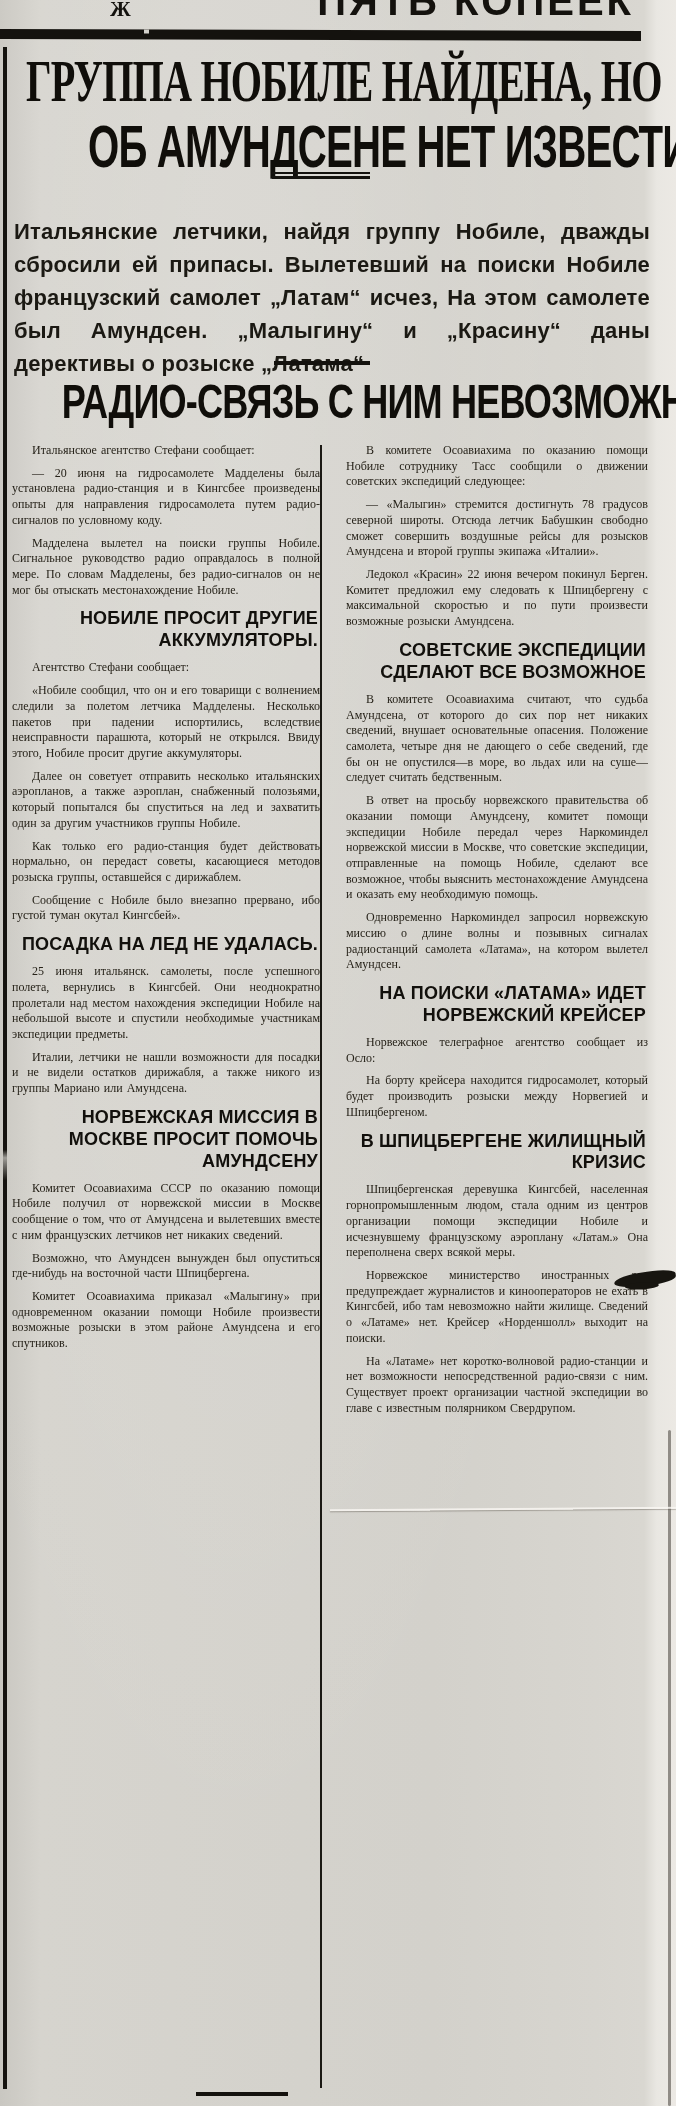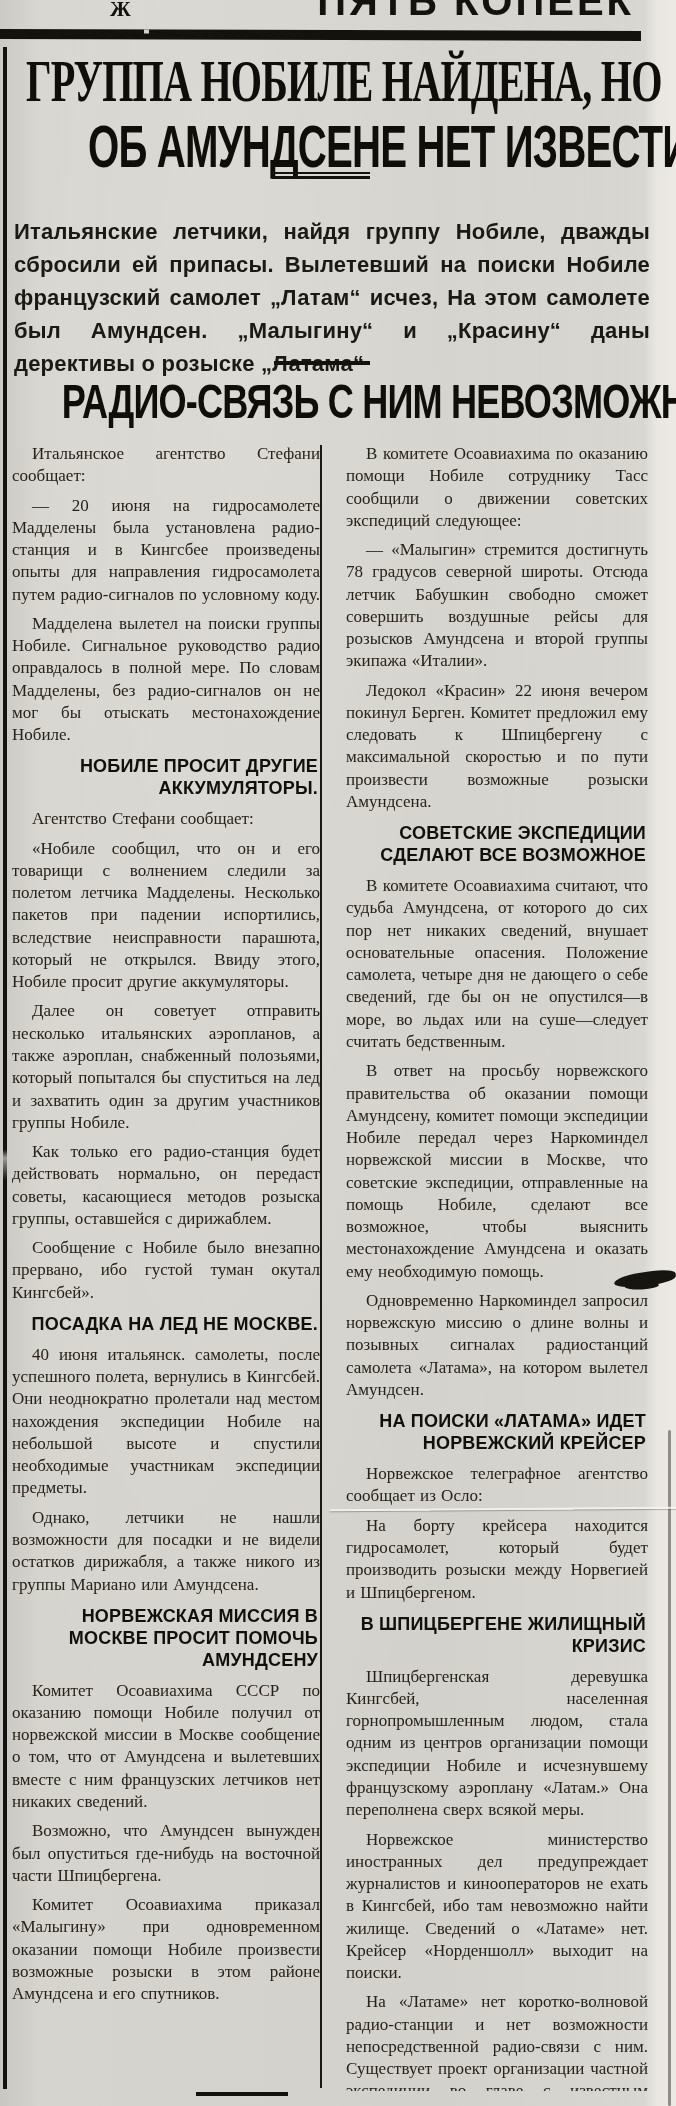--- a/index.html
+++ b/index.html
@@ -49,21 +49,21 @@
     font-family:"Liberation Sans","DejaVu Sans",sans-serif;font-weight:bold;}
   .section-headline span{display:inline-block;white-space:nowrap;font-size:43px;
     transform:scale(.84,1.12);transform-origin:center top;letter-spacing:-1px;}
   
   .columns{position:absolute;top:443px;left:12px;width:636px;height:1648px;overflow:hidden;
     display:flex;}
   .col{height:100%;overflow:hidden;}
   .col-left{width:308px;}
   .col-right{width:302px;margin-left:26px;}
   .column-divider{position:absolute;left:320px;top:445px;width:2px;height:1643px;background:#1b1914;}
-  .body-para{margin:0 0 7px 0;font-size:17px;line-height:1.31;text-align:justify;text-indent:20px;
+  .body-para{margin:0 0 7px 0;font-size:12px;line-height:1.31;text-align:justify;text-indent:20px;
     color:#262219;word-spacing:1px;}
   .col-subhead{margin:10px 2px 8px 2px;font-family:"Liberation Sans","DejaVu Sans",sans-serif;
     font-weight:bold;font-size:18px;line-height:1.22;text-align:right;color:#12100c;letter-spacing:.2px;}
   
   .paper-tear-mark{position:absolute;right:0;top:1272px;width:62px;height:14px;background:#171510;
     border-radius:60% 40% 50% 50%;transform:rotate(-7deg);}
   .paper-tear-mark::after{content:"";position:absolute;right:18px;top:10px;width:34px;height:7px;
     background:#171510;border-radius:50%;transform:rotate(4deg);}
   .paper-crease{position:absolute;left:330px;top:1508px;width:346px;height:2px;
     background:rgba(250,248,244,.8);box-shadow:0 1px 1px rgba(90,85,75,.45);transform:rotate(-.4deg);}
@@ -101,23 +101,23 @@
     <div class="col col-left">
         <p class="body-para">Итальянское агентство Стефани сообщает:</p>
         <p class="body-para">— 20 июня на гидросамолете Мадделены была установлена радио-станция и в Кингсбее произведены опыты для направления гидросамолета путем радио-сигналов по условному коду.</p>
         <p class="body-para">Мадделена вылетел на поиски группы Нобиле. Сигнальное руководство радио оправдалось в полной мере. По словам Мадделены, без радио-сигналов он не мог бы отыскать местонахождение Нобиле.</p>
         <h3 class="col-subhead">НОБИЛЕ ПРОСИТ ДРУГИЕ АККУМУЛЯТОРЫ.</h3>
         <p class="body-para">Агентство Стефани сообщает:</p>
         <p class="body-para">«Нобиле сообщил, что он и его товарищи с волнением следили за полетом летчика Мадделены. Несколько пакетов при падении испортились, вследствие неисправности парашюта, который не открылся. Ввиду этого, Нобиле просит другие аккумуляторы.</p>
         <p class="body-para">Далее он советует отправить несколько итальянских аэропланов, а также аэроплан, снабженный полозьями, который попытался бы спуститься на лед и захватить один за другим участников группы Нобиле.</p>
         <p class="body-para">Как только его радио-станция будет действовать нормально, он передаст советы, касающиеся методов розыска группы, оставшейся с дирижаблем.</p>
         <p class="body-para">Сообщение с Нобиле было внезапно прервано, ибо густой туман окутал Кингсбей».</p>
-        <h3 class="col-subhead">ПОСАДКА НА ЛЕД НЕ МОСКВЕ.</h3>
-        <p class="body-para">40 июня итальянск. самолеты, после успешного полета, вернулись в Кингсбей. Они неоднократно пролетали над местом нахождения экспедиции Нобиле на небольшой высоте и спустили необходимые участникам экспедиции предметы.</p>
-        <p class="body-para">Однако, летчики не нашли возможности для посадки и не видели остатков дирижабля, а также никого из группы Мариано или Амундсена.</p>
+        <h3 class="col-subhead">ПОСАДКА НА ЛЕД НЕ УДАЛАСЬ.</h3>
+        <p class="body-para">25 июня итальянск. самолеты, после успешного полета, вернулись в Кингсбей. Они неоднократно пролетали над местом нахождения экспедиции Нобиле на небольшой высоте и спустили необходимые участникам экспедиции предметы.</p>
+        <p class="body-para">Италии, летчики не нашли возможности для посадки и не видели остатков дирижабля, а также никого из группы Мариано или Амундсена.</p>
         <h3 class="col-subhead">НОРВЕЖСКАЯ МИССИЯ В МОСКВЕ ПРОСИТ ПОМОЧЬ АМУНДСЕНУ</h3>
         <p class="body-para">Комитет Осоавиахима СССР по оказанию помощи Нобиле получил от норвежской миссии в Москве сообщение о том, что от Амундсена и вылетевших вместе с ним французских летчиков нет никаких сведений.</p>
         <p class="body-para">Возможно, что Амундсен вынужден был опуститься где-нибудь на восточной части Шпицбергена.</p>
         <p class="body-para">Комитет Осоавиахима приказал «Малыгину» при одновременном оказании помощи Нобиле произвести возможные розыски в этом районе Амундсена и его спутников.</p>
       </div>
     <div class="col col-right">
         <p class="body-para">В комитете Осоавиахима по оказанию помощи Нобиле сотруднику Тасс сообщили о движении советских экспедиций следующее:</p>
         <p class="body-para">— «Малыгин» стремится достигнуть 78 градусов северной широты. Отсюда летчик Бабушкин свободно сможет совершить воздушные рейсы для розысков Амундсена и второй группы экипажа «Италии».</p>
         <p class="body-para">Ледокол «Красин» 22 июня вечером покинул Берген. Комитет предложил ему следовать к Шпицбергену с максимальной скоростью и по пути произвести возможные розыски Амундсена.</p>
         <h3 class="col-subhead">СОВЕТСКИЕ ЭКСПЕДИЦИИ СДЕЛАЮТ ВСЕ ВОЗМОЖНОЕ</h3>

